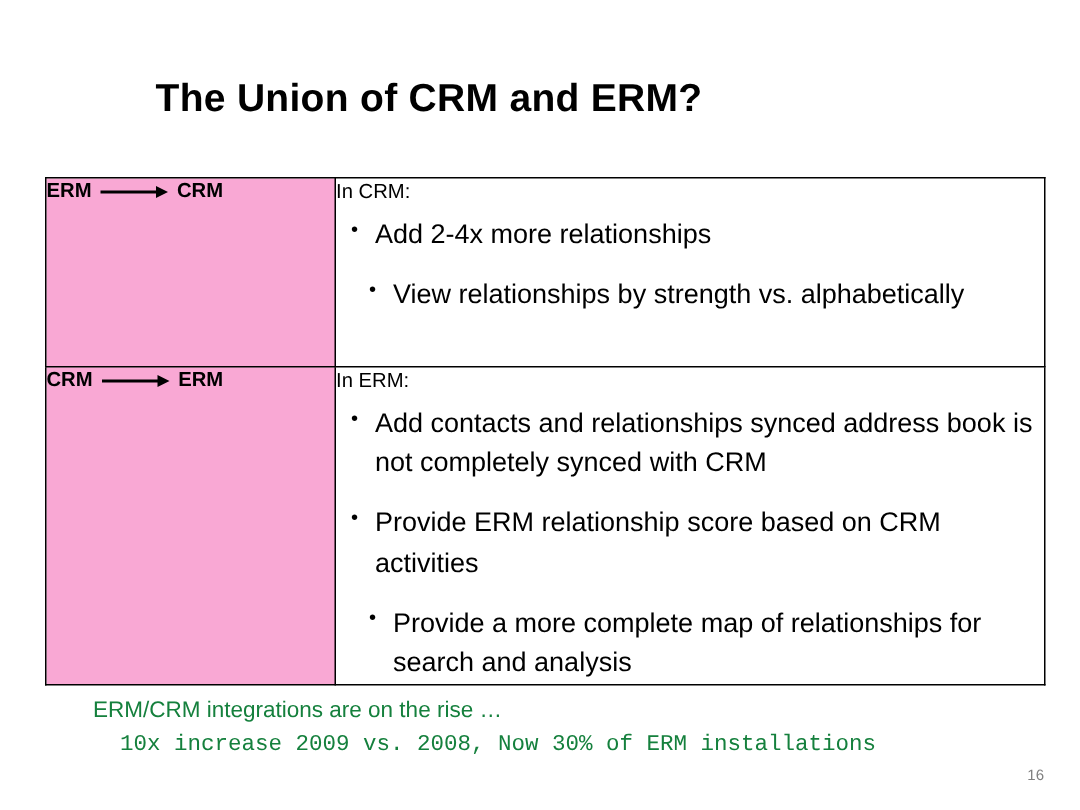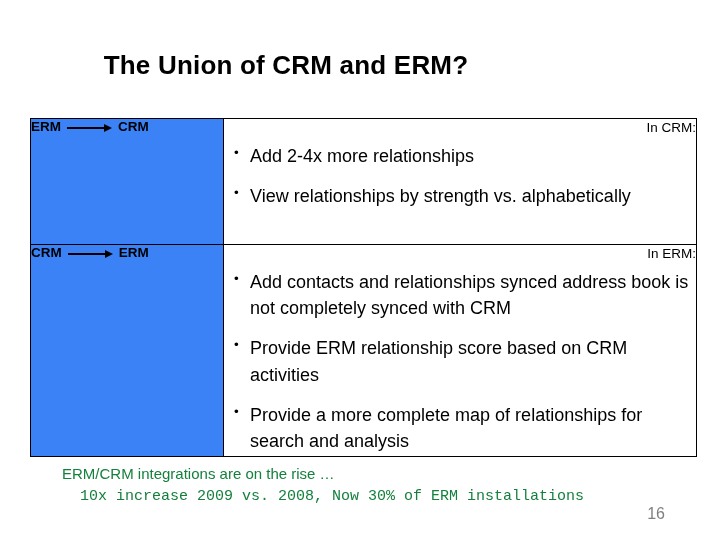--- a/index.html
+++ b/index.html
@@ -42,21 +42,21 @@
     width: 667px;
     table-layout: fixed;
   }
   table.main-table td {
     border: 1px solid #000000;
     vertical-align: top;
     padding: 0;
   }
   td.label-cell {
     width: 192px;
-    background: #3b82f6;
+    background: #f9a8d4;
     padding: 9px 0 0 9px;
     height: 125px;
   }
   td.label-cell.second {
     height: 200px;
   }
   td.content-cell {
     background: #ffffff;
     padding: 9px 10px 12px 10px;
   }
@@ -87,36 +87,36 @@
     height: 0;
     border-top: 4.5px solid transparent;
     border-bottom: 4.5px solid transparent;
     border-left: 8px solid #000000;
     margin-left: -1px;
   }
   .content-head {
     font-size: 13.5px;
     margin: 0 0 6px 0;
     line-height: 1.35;
-    text-align: right;
   }
   ul.bullets {
     list-style: none;
     margin: 0;
     padding: 0;
   }
   ul.bullets li {
     font-size: 18px;
     line-height: 1.45;
     margin: 0 0 14px 0;
     padding-left: 26px;
     position: relative;
   }
   ul.bullets li:last-child {
     margin-bottom: 2px;
+    margin-left: 12px;
   }
   ul.bullets li::before {
     content: "\2022";
     position: absolute;
     left: 10px;
     top: 0;
     font-size: 13.5px;
     line-height: 1.45;
   }
   .footnote {
@@ -127,23 +127,23 @@
     font-size: 15px;
     line-height: 1.55;
     color: #15803d;
   }
   .footnote .line2 {
     padding-left: 18px;
     font-family: Liberation Mono, monospace;
   }
   .page-number {
     position: absolute;
-    right: 55px;
+    right: 24px;
     bottom: 17px;
-    font-size: 16px;
+    font-size: 10px;
     color: #808080;
   }
 </style>
 </head>
 <body>
 
 <div class="slide">
 
   <div class="slide-title">The Union of CRM and ERM?</div>
 

